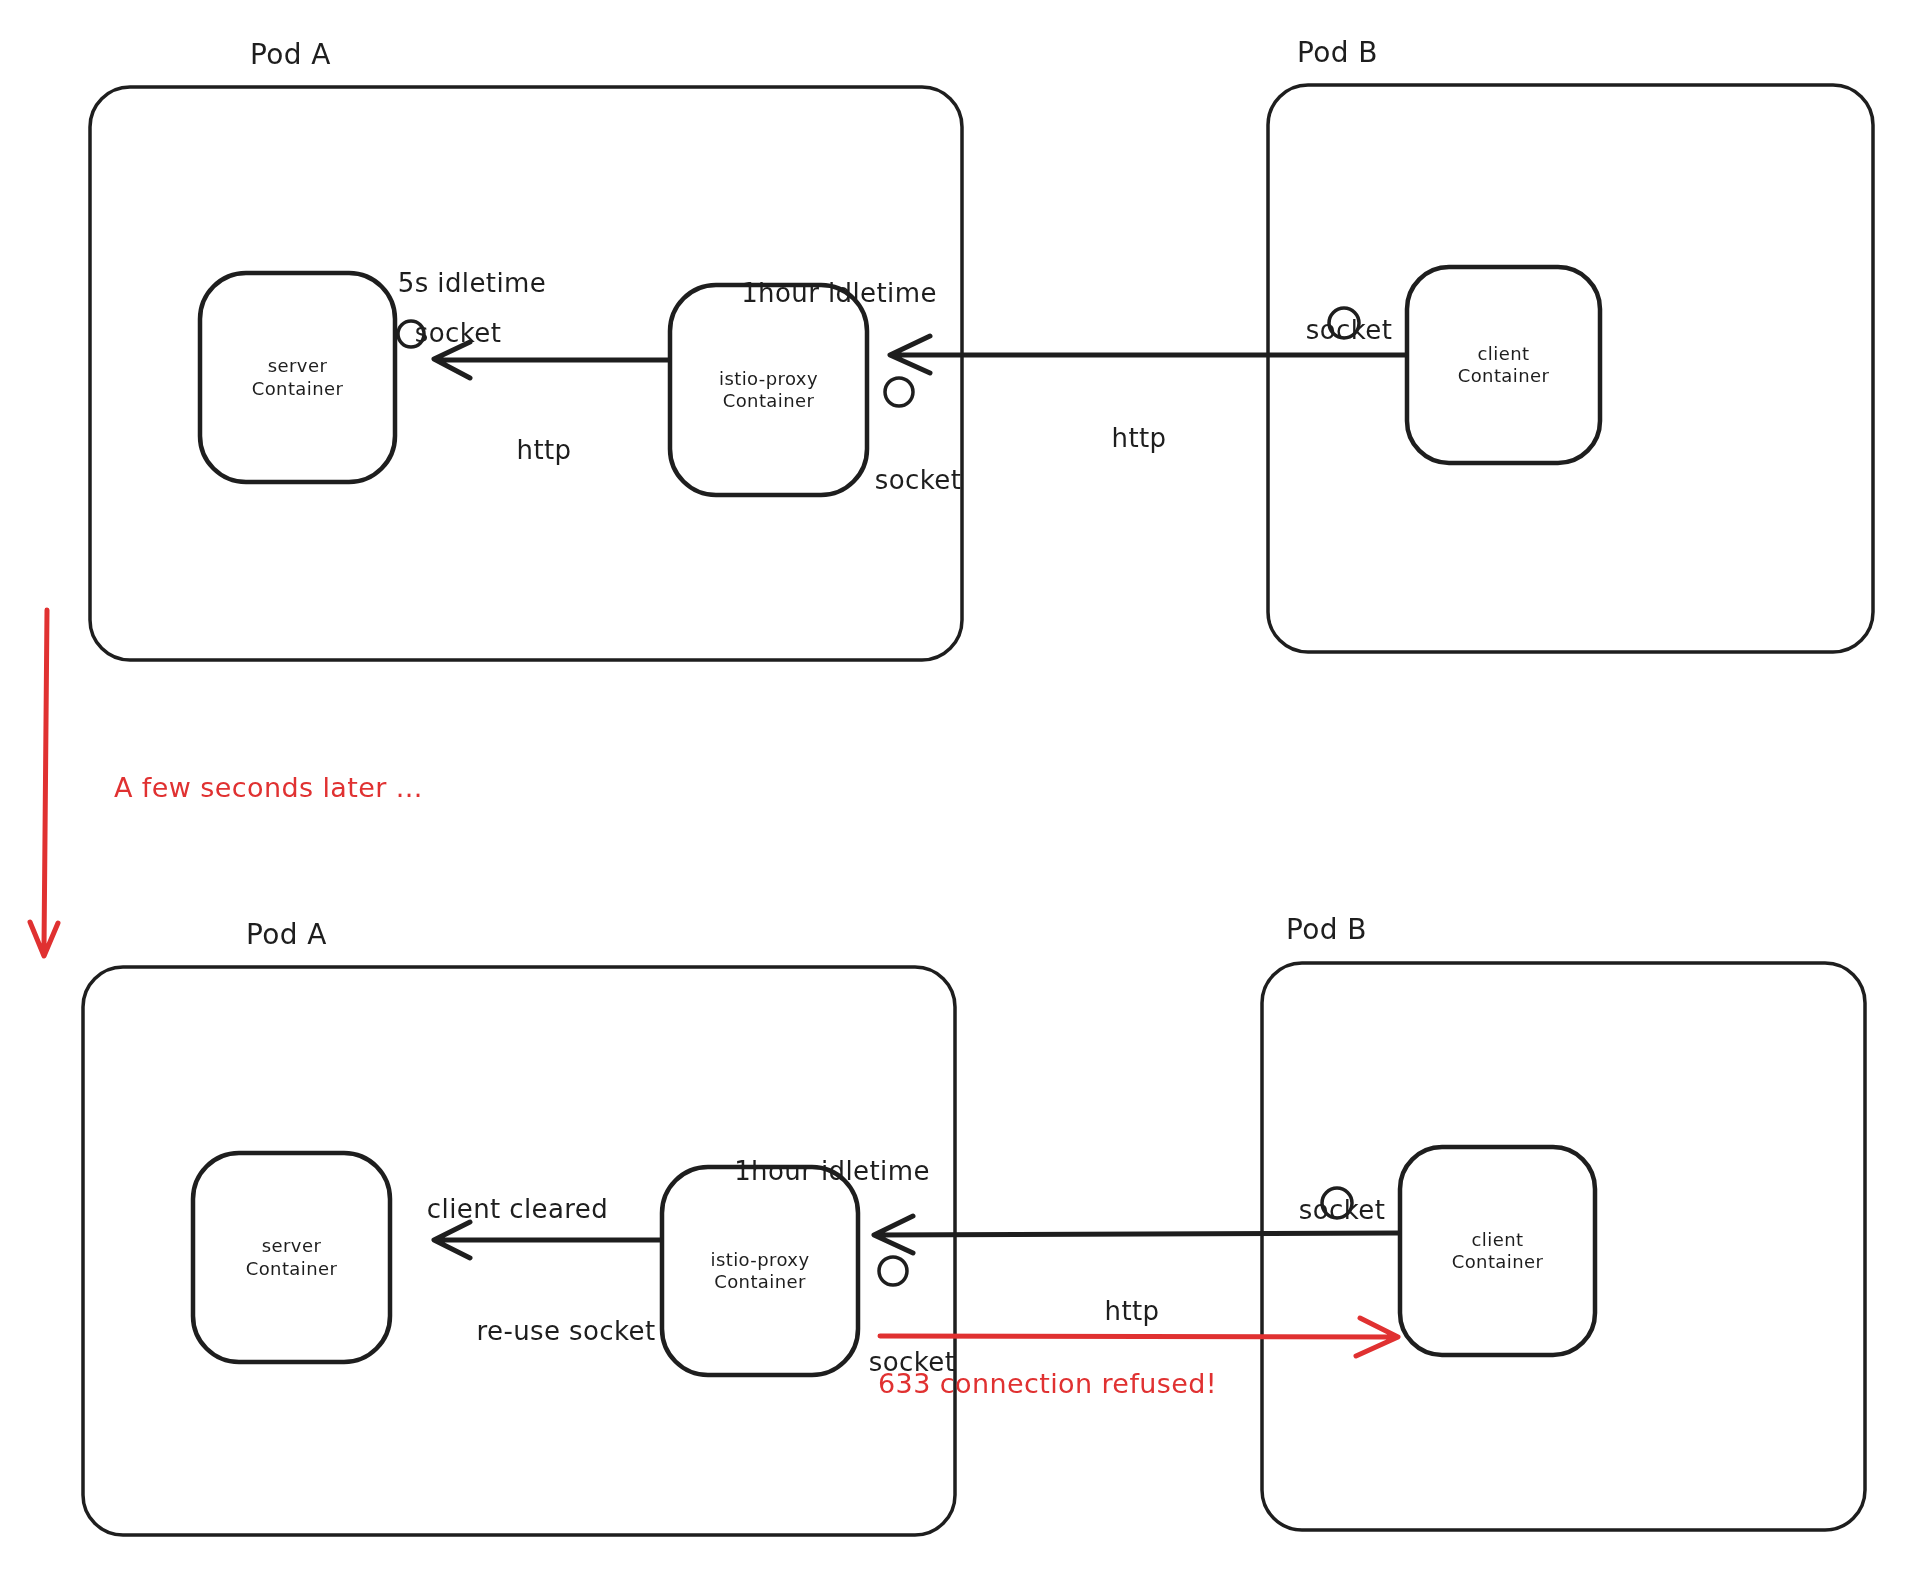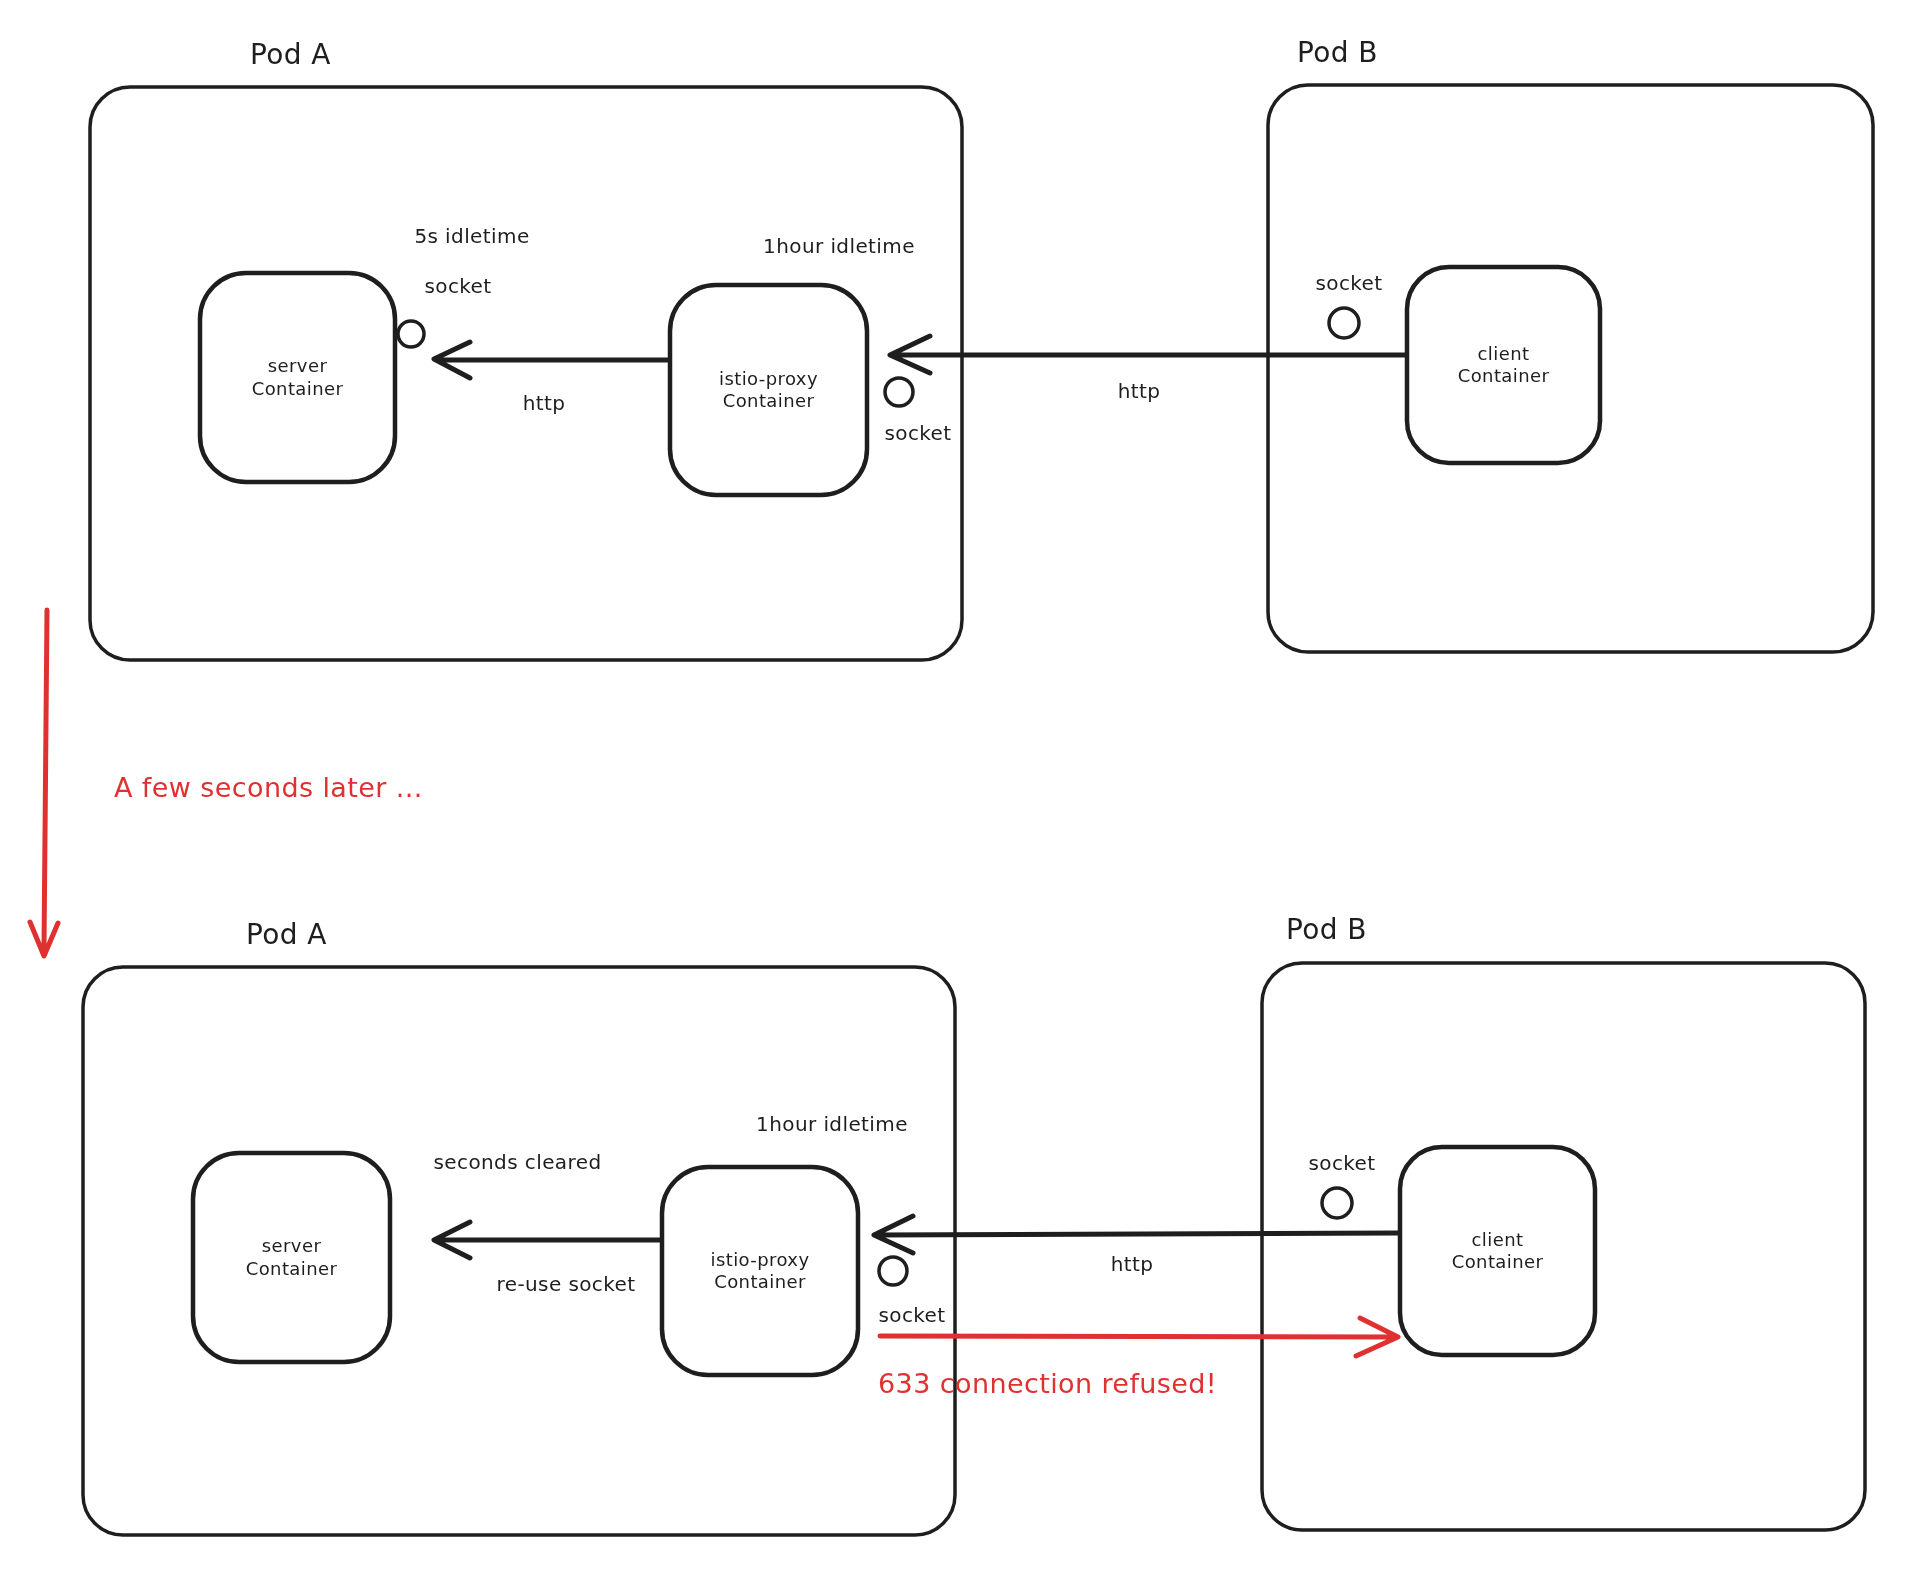--- a/index.html
+++ b/index.html
@@ -11,21 +11,21 @@
   }
   svg.layer { position: absolute; left: 0; top: 0; width: 1932px; height: 1572px; }
   .ink { stroke: var(--stroke, #1e1e1e); fill: none; }
   .red-ink { stroke: var(--accent, #e03131); fill: none; }
   .pod-box { stroke-width: 3.5; }
   .inner-box { stroke-width: 4.5; }
   .socket-dot { stroke-width: 3.5; fill: #ffffff; }
   .arrow { stroke-width: 5; stroke-linecap: round; stroke-linejoin: round; }
   .label { position: absolute; color: var(--stroke, #1e1e1e); letter-spacing: 0.4px; }
   .pod-title { font-size: 28px; }
-  .note { font-size: 20px; text-align: center; }
+  .note { font-size: 26px; text-align: center; margin-top: 44px; }
   .box-label {
     display: flex; align-items: center; justify-content: center;
     text-align: center; white-space: pre-line;
     font-size: 18px; line-height: 1.25;
   }
   .red-note { color: var(--accent, #e03131); font-size: 27px; white-space: nowrap; }
 </style>
 </head>
 <body>
 
@@ -81,21 +81,21 @@
   <div class="label pod-title" style="left:246px; top:918px;">Pod A</div>
   <div class="label pod-title" style="left:1286px; top:913px;">Pod B</div>
 
   <div class="label box-label" style="left:193px; top:1153px; width:197px; height:209px;">server
 Container</div>
   <div class="label box-label" style="left:662px; top:1167px; width:196px; height:208px;">istio-proxy
 Container</div>
   <div class="label box-label" style="left:1400px; top:1147px; width:195px; height:208px;">client
 Container</div>
 
-  <div class="label note" style="left:405px; top:1150px; width:225px;">seconds cleared</div>
+  <div class="label note" style="left:405px; top:1150px; width:225px;">client cleared</div>
   <div class="label note" style="left:461px; top:1272px; width:210px;">re-use socket</div>
   <div class="label note" style="left:727px; top:1112px; width:210px;">1hour idletime</div>
   <div class="label note" style="left:857px; top:1303px; width:110px;">socket</div>
   <div class="label note" style="left:1287px; top:1151px; width:110px;">socket</div>
   <div class="label note" style="left:1092px; top:1252px; width:80px;">http</div>
   <div class="label red-note" style="left:878px; top:1368px;">633 connection refused!</div>
 
 </div>
 
 </body></html>

